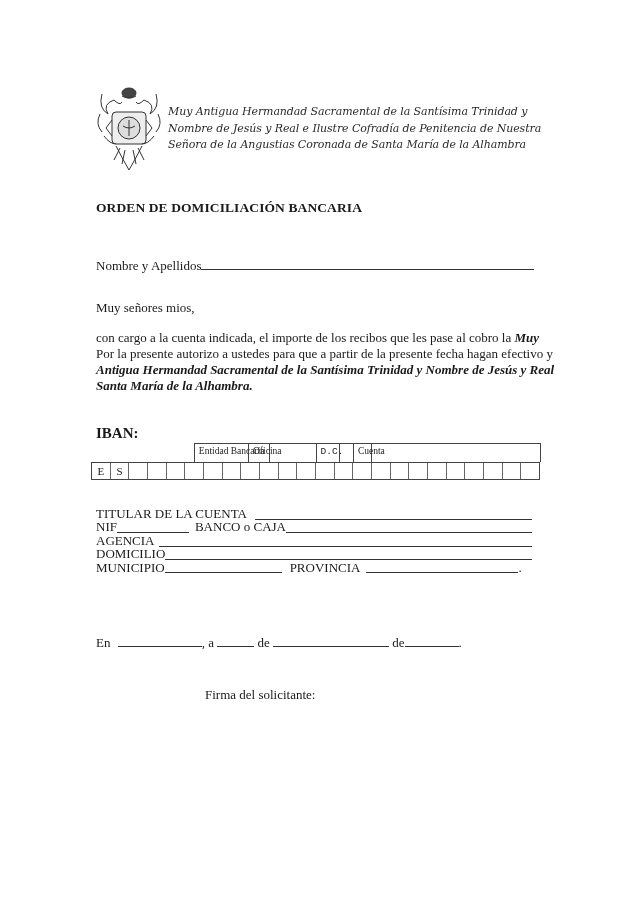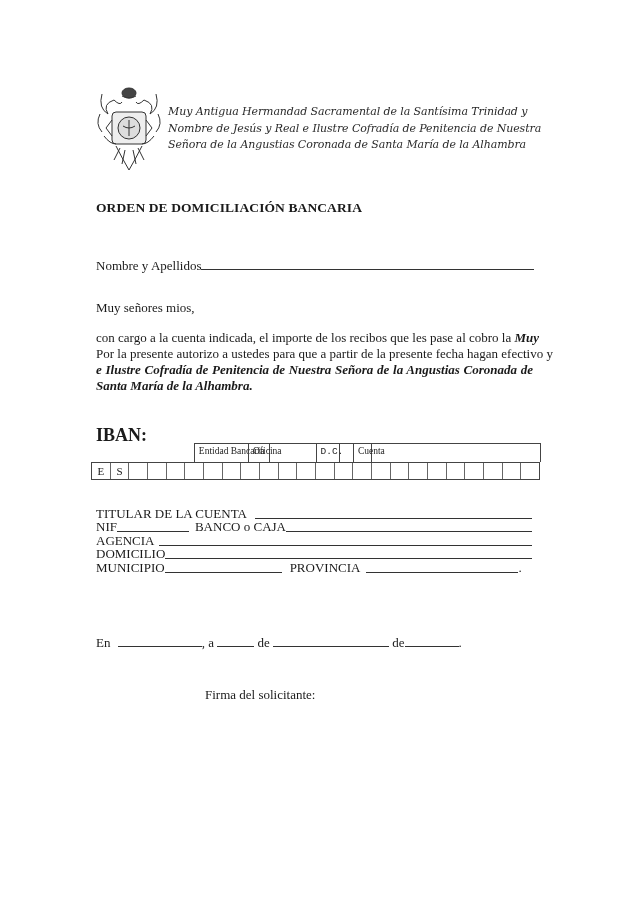--- a/index.html
+++ b/index.html
@@ -33,42 +33,42 @@
   .salutation { left: 96px; top: 300px; }
 
   .paragraph {
     left: 96px; top: 330px; width: 437px; font-size: 13px; line-height: 16px;
     text-align: justify;
   }
   .paragraph .emph { font-weight: bold; font-style: italic; }
   .paragraph .line { text-align-last: justify; white-space: nowrap; }
   .paragraph .line.last { text-align-last: left; }
 
-  .iban-label { left: 96px; top: 425px; font-weight: bold; font-size: 18px; }
+  .iban-label { left: 96px; top: 425px; font-weight: bold; font-size: 15px; }
 
   .iban-table {
     left: 91px; top: 443px; width: 449px; height: 37px;
   }
   .iban-table .grp {
     position: absolute; top: 0; height: 19px;
     border: 1px solid #444; border-bottom: none; box-sizing: border-box;
     font-size: 9.5px; padding: 2px 0 0 4px; white-space: nowrap; color: #222;
   }
   .iban-table .cells {
     position: absolute; left: 0; top: 19px; width: 449px; height: 18px;
     display: flex; border: 1px solid #444; box-sizing: border-box;
   }
   .iban-table .cell {
     flex: 1 1 0; border-right: 1px solid #666; box-sizing: border-box;
     font-size: 11px; text-align: center; line-height: 16px;
   }
   .iban-table .cell:last-child { border-right: none; }
 
   .holder { left: 96px; top: 507px; font-size: 13px; line-height: 13.4px; width: 436px; }
-  .holder .row { display: flex; align-items: flex-start; white-space: nowrap; }
+  .holder .row { display: flex; align-items: center; white-space: nowrap; }
   .holder .fill { flex: 1; border-bottom: 1px solid #333; height: 11px; margin-left: 3px; }
   .holder .fixed { display: inline-block; border-bottom: 1px solid #333; height: 11px; }
 
   .date-row { left: 96px; top: 635px; }
   .signature { left: 205px; top: 687px; }
 </style>
 </head>
 <body>
 
 <div class="abs crest">
@@ -102,21 +102,21 @@
 
 <div class="abs text name-row">
   <span>Nombre y Apellidos</span><span class="blank" style="width:333px"></span>
 </div>
 
 <div class="abs text salutation">Muy señores mios,</div>
 
 <div class="abs paragraph">
   <div class="line"><span>con cargo a la cuenta indicada, el importe de los recibos que les pase al cobro la </span><span class="emph">Muy</span></div>
   <div class="line">Por la presente autorizo a ustedes para que a partir de la presente fecha hagan efectivo y</div>
-  <div class="line emph">e Ilustre Cofradía de Penitencia de Nuestra Señora de la Angustias Coronada de</div>
+  <div class="line emph">Antigua Hermandad Sacramental de la Santísima Trinidad y Nombre de Jesús y Real</div>
   <div class="line last emph">Santa María de la Alhambra.</div>
 </div>
 
 <div class="abs iban-label">IBAN:</div>
 
 <div class="abs iban-table" id="iban-table">
   <div class="cells" id="iban-cells">
       <div class="cell">E</div>
       <div class="cell">S</div>
       <div class="cell"></div>

